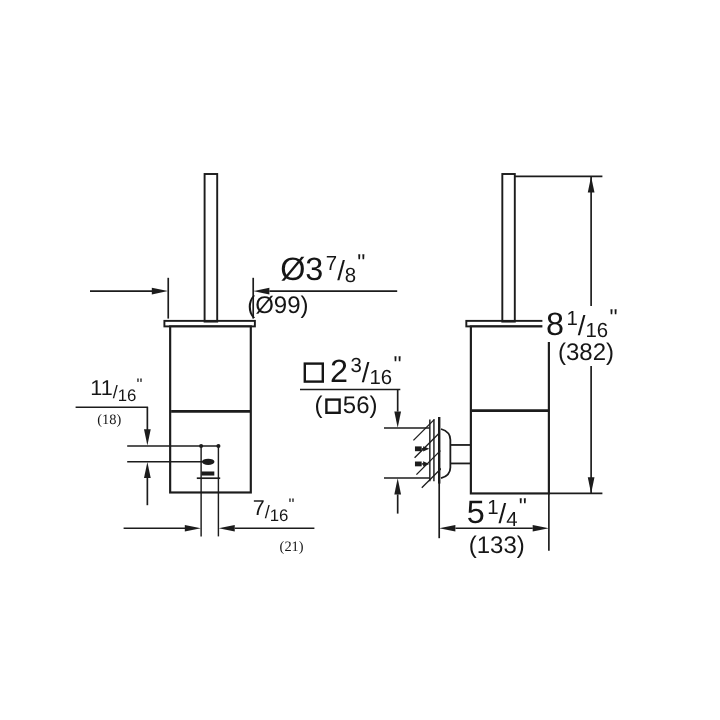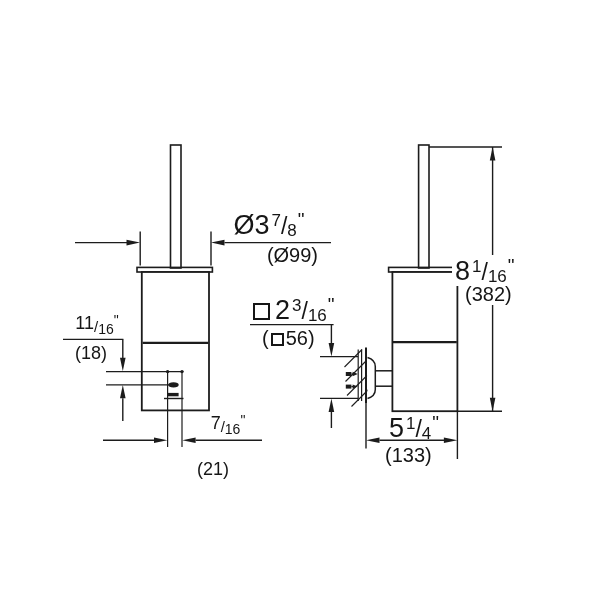--- a/index.html
+++ b/index.html
@@ -16,21 +16,21 @@
   .imp-big .d{font-size:17px;vertical-align:-2px;}
   .imp-big .qt{font-size:19px;vertical-align:8px;margin-left:1px;}
   
   .imp-small{font-size:18px;}
   .imp-small .nn{vertical-align:3px;}
   .imp-small .sl{font-size:15px;}
   .imp-small .d{font-size:14px;vertical-align:-2px;}
   .imp-small .qt{font-size:14px;vertical-align:7px;}
   
   .met{font-size:20px;}
-  .met-small{font-size:18px;}
+  .met-small{font-size:12px;font-family:Liberation Serif, serif;}
   .whitebg{background:#ffffff;padding:0 3px;}
   
   .sq{display:inline-block;width:13px;height:13px;border:2.6px solid #161616;margin-right:5px;vertical-align:-1px;}
   .sq-sm{display:inline-block;width:9px;height:9px;border:2px solid #161616;margin:0 2px;vertical-align:-1px;}
 </style>
 </head>
 <body>
 
 <div class="sheet">
 
@@ -138,42 +138,42 @@
           <polygon points="331.4,398.5 328.6,412 334.2,412" fill="#1c1c1c" stroke="none"></polygon>
           <line x1="331.4" y1="412" x2="331.4" y2="428"></line>
         </g>
       </g>
     </g>
   </svg>
 
   <div class="lbl imp-big" style="left:208px;top:209px;width:122px;text-align:center;">
     <span>Ø3</span><span class="n">7</span><span class="sl">/</span><span class="d">8</span><span class="qt">"</span>
   </div>
-  <div class="lbl met" style="left:206px;top:244px;width:112px;text-align:right;">(Ø99)</div>
+  <div class="lbl met" style="left:206px;top:244px;width:112px;text-align:left;">(Ø99)</div>
 
   <div class="lbl imp-small" style="left:66px;top:313px;width:62px;text-align:center;">
     <span class="nn">11</span><span class="sl">/</span><span class="d">16</span><span class="qt">"</span>
   </div>
   <div class="lbl met-small" style="left:63px;top:343px;width:56px;text-align:center;">(18)</div>
 
   <div class="lbl imp-small" style="left:196px;top:413px;width:64px;text-align:center;">
     <span class="nn">7</span><span class="sl">/</span><span class="d">16</span><span class="qt">"</span>
   </div>
-  <div class="lbl met-small" style="left:197px;top:459px;width:56px;text-align:left;">(21)</div>
+  <div class="lbl met-small" style="left:197px;top:449px;width:56px;text-align:right;">(21)</div>
 
   <div class="lbl imp-big" style="left:253px;top:294px;">
     <span class="sq"></span><span>2</span><span class="n">3</span><span class="sl">/</span><span class="d">16</span><span class="qt">"</span>
   </div>
   <div class="lbl met" style="left:262px;top:327px;width:62px;text-align:left;">
     <span>(</span><span class="sq-sm"></span><span>56</span><span>)</span>
   </div>
 
   <div class="lbl imp-big whitebg" style="left:452px;top:255px;">
     <span>8</span><span class="n">1</span><span class="sl">/</span><span class="d">16</span><span class="qt">"</span>
   </div>
   <div class="lbl met whitebg" style="left:462px;top:283px;width:64px;text-align:left;">(382)</div>
 
   <div class="lbl imp-big" style="left:385px;top:412px;width:58px;text-align:center;">
     <span>5</span><span class="n">1</span><span class="sl">/</span><span class="d">4</span><span class="qt">"</span>
   </div>
-  <div class="lbl met" style="left:385px;top:444px;width:58px;text-align:left;">(133)</div>
+  <div class="lbl met" style="left:385px;top:444px;width:58px;text-align:center;">(133)</div>
 
 </div>
 
 </body></html>

